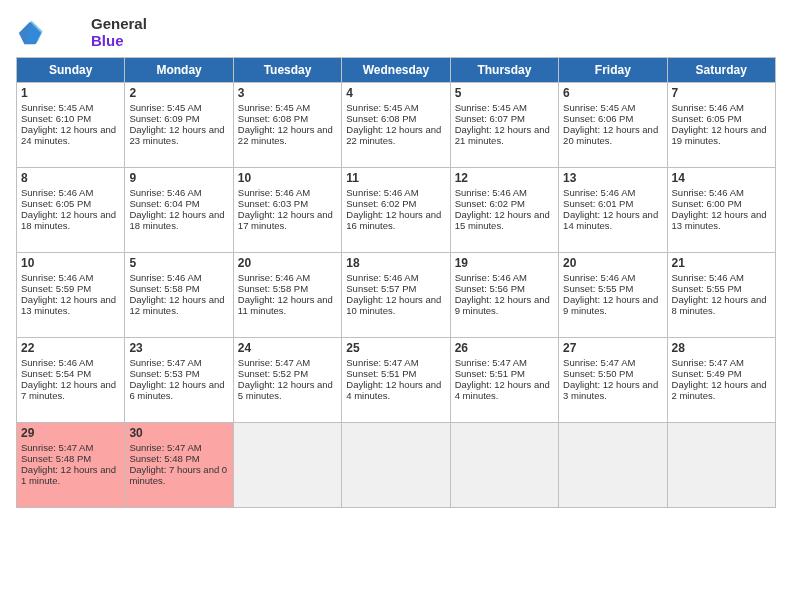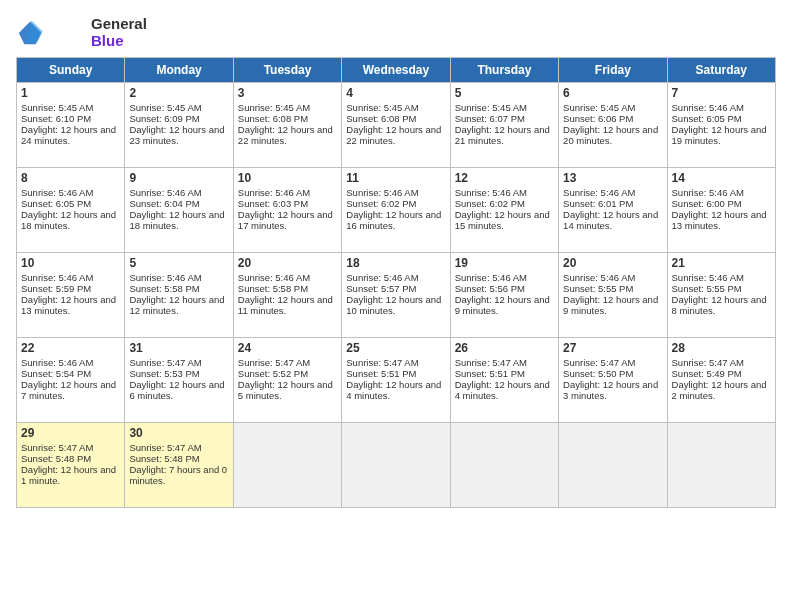--- a/index.html
+++ b/index.html
@@ -70,21 +70,21 @@
     tbody td {
       border: 1px solid #c0c0c0;
       vertical-align: top;
       padding: 3px 4px;
       font-size: 9.5px;
       color: #333;
       height: 85px;
       background: #fff;
     }
     tbody tr:last-child td {
-      background: #fef9c3;
+      background: #fca5a5;
     }
     .day-num {
       font-size: 12px;
       font-weight: bold;
       display: block;
       margin-bottom: 2px;
     }
     .empty-cell {
       background: #f0f0f0 !important;
     }
@@ -140,21 +140,21 @@
         <td><span class="day-num">10</span><span>Sunrise: 5:46 AM</span><br><span>Sunset: 5:59 PM</span><br><span>Daylight: 12 hours and 13 minutes.</span></td>
         <td><span class="day-num">5</span><span>Sunrise: 5:46 AM</span><br><span>Sunset: 5:58 PM</span><br><span>Daylight: 12 hours and 12 minutes.</span></td>
         <td><span class="day-num">20</span><span>Sunrise: 5:46 AM</span><br><span>Sunset: 5:58 PM</span><br><span>Daylight: 12 hours and 11 minutes.</span></td>
         <td><span class="day-num">18</span><span>Sunrise: 5:46 AM</span><br><span>Sunset: 5:57 PM</span><br><span>Daylight: 12 hours and 10 minutes.</span></td>
         <td><span class="day-num">19</span><span>Sunrise: 5:46 AM</span><br><span>Sunset: 5:56 PM</span><br><span>Daylight: 12 hours and 9 minutes.</span></td>
         <td><span class="day-num">20</span><span>Sunrise: 5:46 AM</span><br><span>Sunset: 5:55 PM</span><br><span>Daylight: 12 hours and 9 minutes.</span></td>
         <td><span class="day-num">21</span><span>Sunrise: 5:46 AM</span><br><span>Sunset: 5:55 PM</span><br><span>Daylight: 12 hours and 8 minutes.</span></td>
       </tr>
       <tr>
         <td><span class="day-num">22</span><span>Sunrise: 5:46 AM</span><br><span>Sunset: 5:54 PM</span><br><span>Daylight: 12 hours and 7 minutes.</span></td>
-        <td><span class="day-num">31</span><span>Sunrise: 5:47 AM</span><br><span>Sunset: 5:53 PM</span><br><span>Daylight: 12 hours and 6 minutes.</span></td>
+        <td><span class="day-num">23</span><span>Sunrise: 5:47 AM</span><br><span>Sunset: 5:53 PM</span><br><span>Daylight: 12 hours and 6 minutes.</span></td>
         <td><span class="day-num">24</span><span>Sunrise: 5:47 AM</span><br><span>Sunset: 5:52 PM</span><br><span>Daylight: 12 hours and 5 minutes.</span></td>
         <td><span class="day-num">25</span><span>Sunrise: 5:47 AM</span><br><span>Sunset: 5:51 PM</span><br><span>Daylight: 12 hours and 4 minutes.</span></td>
         <td><span class="day-num">26</span><span>Sunrise: 5:47 AM</span><br><span>Sunset: 5:51 PM</span><br><span>Daylight: 12 hours and 4 minutes.</span></td>
         <td><span class="day-num">27</span><span>Sunrise: 5:47 AM</span><br><span>Sunset: 5:50 PM</span><br><span>Daylight: 12 hours and 3 minutes.</span></td>
         <td><span class="day-num">28</span><span>Sunrise: 5:47 AM</span><br><span>Sunset: 5:49 PM</span><br><span>Daylight: 12 hours and 2 minutes.</span></td>
       </tr>
       <tr>
         <td><span class="day-num">29</span><span>Sunrise: 5:47 AM</span><br><span>Sunset: 5:48 PM</span><br><span>Daylight: 12 hours and 1 minute.</span></td>
         <td><span class="day-num">30</span><span>Sunrise: 5:47 AM</span><br><span>Sunset: 5:48 PM</span><br><span>Daylight: 7 hours and 0 minutes.</span></td>
         <td class="empty-cell"></td>

